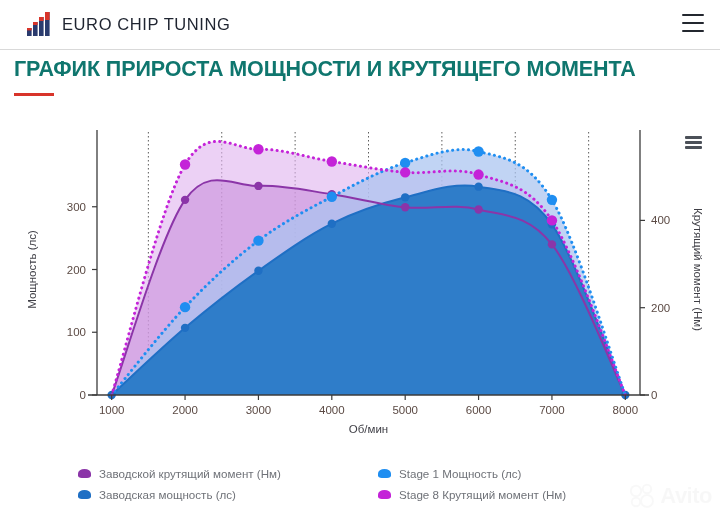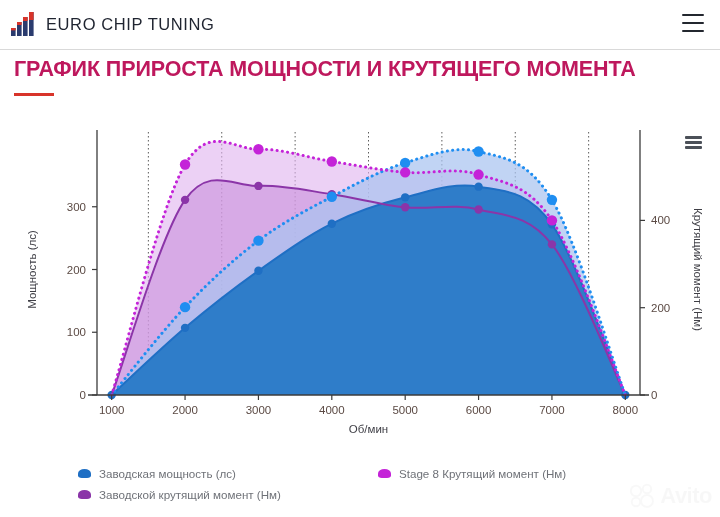--- a/index.html
+++ b/index.html
@@ -11,39 +11,39 @@
   }
   .page { position: relative; width: 720px; height: 517px; background: #ffffff; }
 
   
   .site-header {
     position: absolute; left: 0; top: 0; width: 720px; height: 50px;
     background: #ffffff;
     border-bottom: 1px solid #d9d9d9;
     display: flex; align-items: center;
   }
-  .brand { display: flex; align-items: center; gap: 9px; padding-left: 11px; }
+  .brand { display: flex; align-items: center; gap: 9px; padding-left: 27px; }
   .brand-logo { display: block; }
   .brand-name {
     font-size: 16.5px; letter-spacing: 0.6px; color: #1f2430;
     font-family: "Liberation Sans", sans-serif; font-weight: 400;
     white-space: nowrap;
   }
   .hamburger-top {
     position: absolute; right: 16px; top: 14px;
     width: 22px; height: 18px;
     display: flex; flex-direction: column; justify-content: space-between;
     cursor: pointer;
   }
   .hamburger-top span { display: block; height: 2.4px; background: #23272f; border-radius: 1px; }
 
   
   .title-block { position: absolute; left: 14px; top: 57px; }
   .page-title {
-    font-size: 21.5px; font-weight: bold; color: #be185d;
+    font-size: 21.5px; font-weight: bold; color: #0f766e;
     letter-spacing: -0.1px; white-space: nowrap;
     font-family: "Liberation Sans", sans-serif;
   }
   .title-rule { margin-top: 11px; width: 40px; height: 3px; background: #d8342a; }
 
   
   .chart-wrap { position: absolute; left: 0; top: 118px; width: 720px; height: 340px; }
   .chart-menu {
     position: absolute; right: 18px; top: 18px;
     width: 17px; height: 13px;
@@ -202,29 +202,33 @@
         <text x="625.3243243243244" y="296" text-anchor="middle" class="axis-tick-text">8000</text>
         <text x="368.5" y="315" text-anchor="middle" class="axis-title-text">Об/мин</text>
         <text x="0" y="0" text-anchor="middle" class="axis-title-text" transform="translate(36,151.5) rotate(-90)">Мощность (лс)</text>
         <text x="0" y="0" text-anchor="middle" class="axis-title-text" transform="translate(694,151.5) rotate(90)">Крутящий момент (Нм)</text>
       </svg>
   </div>
 
   <div class="legend">
     <div class="legend-col left">
       <div class="legend-item">
+        <span class="legend-mark" style="background:#8b35a8"></span>
+        <span class="legend-label">Заводской крутящий момент (Нм)</span>
+      </div>
+      <div class="legend-item">
         <span class="legend-mark" style="background:#1f6fc4"></span>
         <span class="legend-label">Заводская мощность (лс)</span>
       </div>
-      <div class="legend-item">
-        <span class="legend-mark" style="background:#8b35a8"></span>
-        <span class="legend-label">Заводской крутящий момент (Нм)</span>
-      </div>
     </div>
     <div class="legend-col right">
+      <div class="legend-item">
+        <span class="legend-mark" style="background:#1f8ef1"></span>
+        <span class="legend-label">Stage 1 Мощность (лс)</span>
+      </div>
       <div class="legend-item">
         <span class="legend-mark" style="background:#c423d8"></span>
         <span class="legend-label">Stage 8 Крутящий момент (Нм)</span>
       </div>
     </div>
   </div>
 
   <div class="watermark">
     <svg width="26" height="26" viewBox="0 0 26 26">
       <circle cx="6" cy="8" r="5.2" fill="none" stroke="#ededed" stroke-width="2"></circle>

